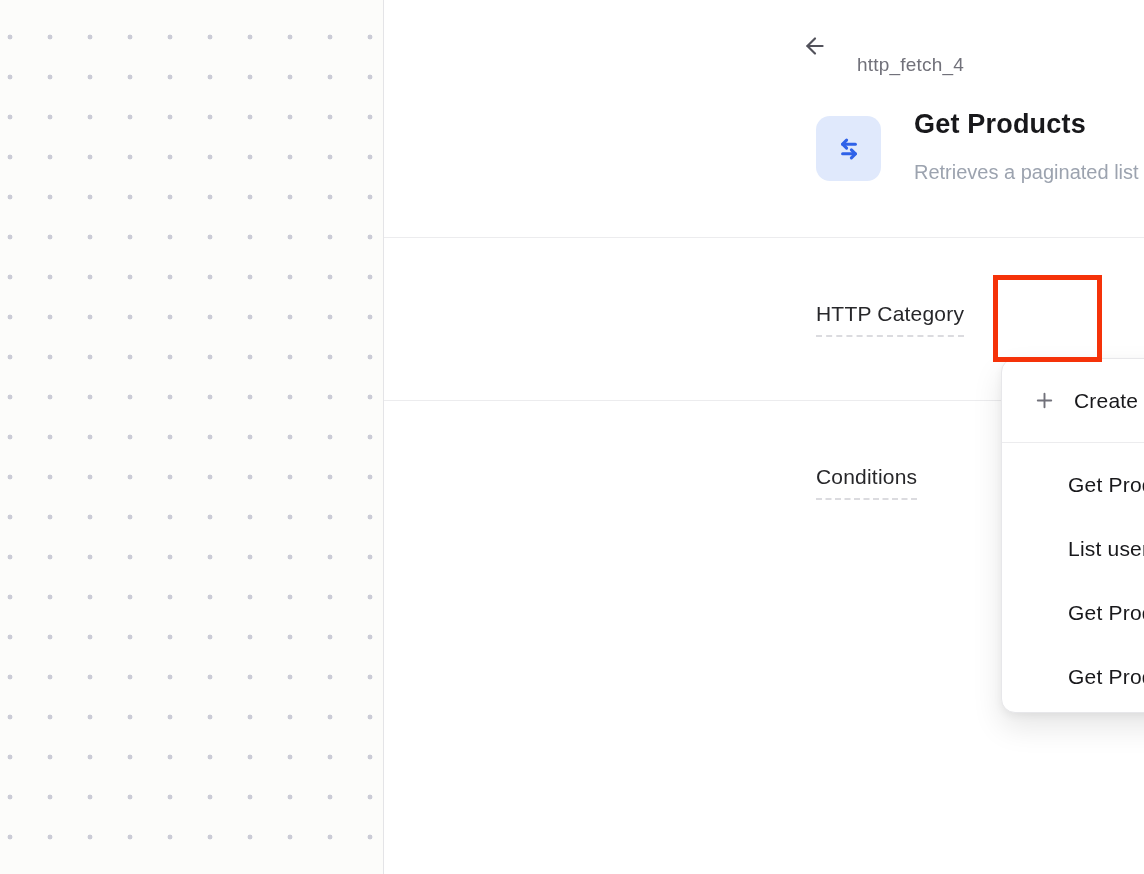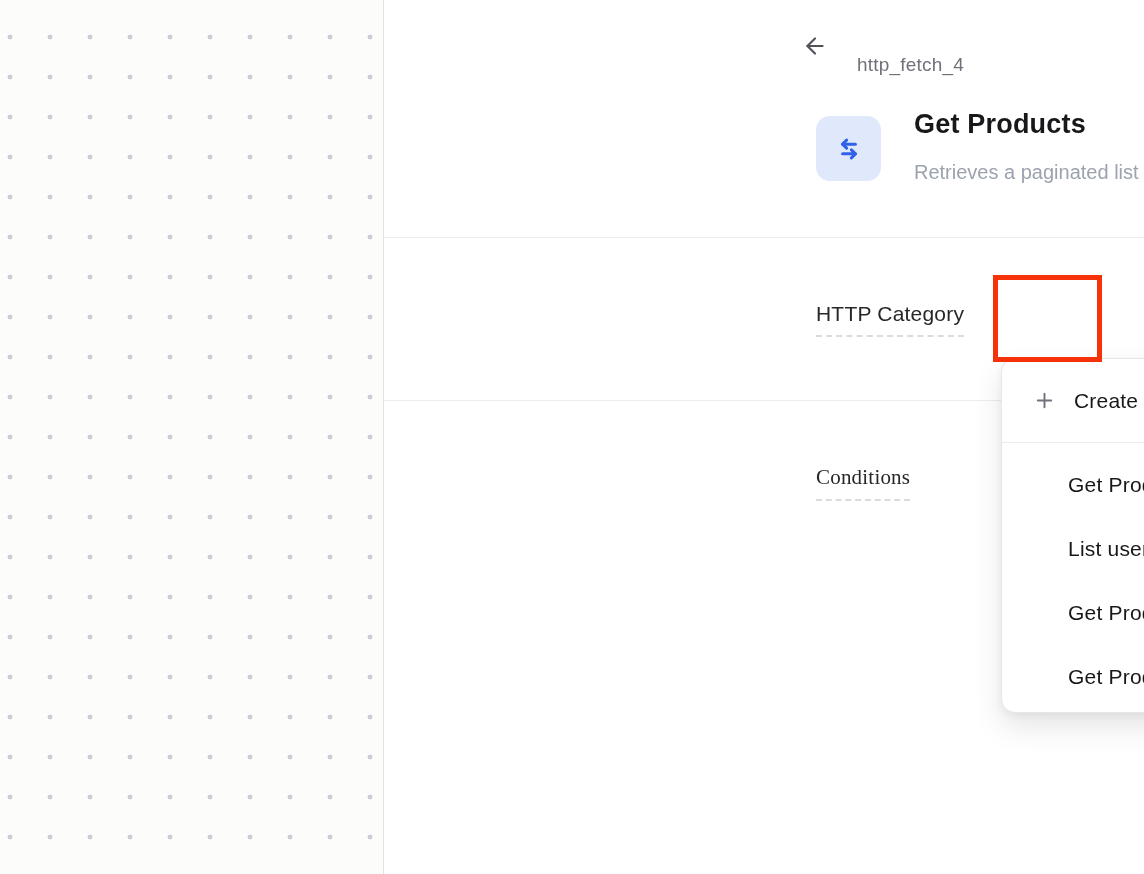--- a/index.html
+++ b/index.html
@@ -112,21 +112,21 @@
   </div>
   <div class="node-title">Get Products</div>
   <div class="node-desc">Retrieves a paginated list of products for a speci</div>
 
   <div class="divider" style="top:237px;"></div>
 
   <div class="section-label" style="left:432px; top:302px;">HTTP Category</div>
 
   <div class="divider" style="top:400px;"></div>
 
-  <div class="section-label" style="left:432px; top:465px;font-family:Liberation Serif, serif;">Conditions</div>
+  <div class="section-label" style="left:432px; top:465px;">Conditions</div>
 
   <div class="dropdown">
     <div class="dd-create">
       <span class="plus">
         <svg width="23" height="23" viewBox="0 0 24 24" fill="none" stroke="currentColor" stroke-width="2" stroke-linecap="round" stroke-linejoin="round">
             <path d="M12 5v14"></path>
             <path d="M5 12h14"></path>
           </svg>
       </span>
       <span class="dd-create-label">Create a reusable request</span>

